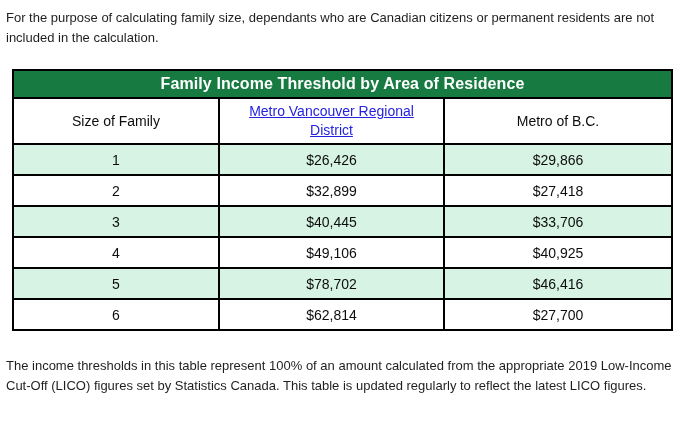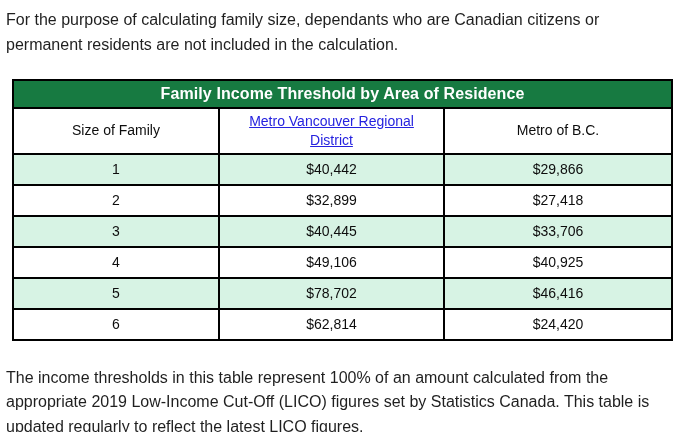--- a/index.html
+++ b/index.html
@@ -9,21 +9,21 @@
   }
   body {
     width: 676px;
     height: 432px;
     box-sizing: border-box;
     font-family: "Liberation Sans", "DejaVu Sans", sans-serif;
     color: #1f1f1f;
     overflow: hidden;
   }
   .intro, .footer {
-    font-size: 16px;
+    font-size: 13px;
     line-height: 1.55;
     margin: 8px 4px 0 6px;
     max-width: 668px;
   }
   .footer {
     margin-top: 25px;
   }
   table.income-table {
     border-collapse: collapse;
     margin: 21px 0 0 12px;
@@ -86,21 +86,21 @@
     <tr class="header-row">
       <th>Size of Family</th>
       <th>
         <a class="metro-link">Metro Vancouver Regional District</a>
       </th>
       <th>Metro of B.C.</th>
     </tr>
 
     <tr class="stripe">
       <td>1</td>
-      <td>$40,442</td>
+      <td>$26,426</td>
       <td>$29,866</td>
     </tr>
     <tr class="plain">
       <td>2</td>
       <td>$32,899</td>
       <td>$27,418</td>
     </tr>
     <tr class="stripe">
       <td>3</td>
       <td>$40,445</td>
@@ -112,18 +112,18 @@
       <td>$40,925</td>
     </tr>
     <tr class="stripe">
       <td>5</td>
       <td>$78,702</td>
       <td>$46,416</td>
     </tr>
     <tr class="plain">
       <td>6</td>
       <td>$62,814</td>
-      <td>$24,420</td>
+      <td>$27,700</td>
     </tr>
   </tbody>
 </table>
 
 <div class="footer">The income thresholds in this table represent 100% of an amount calculated from the appropriate 2019 Low-Income Cut-Off (LICO) figures set by Statistics Canada. This table is updated regularly to reflect the latest LICO figures.</div>
 
 </body></html>

